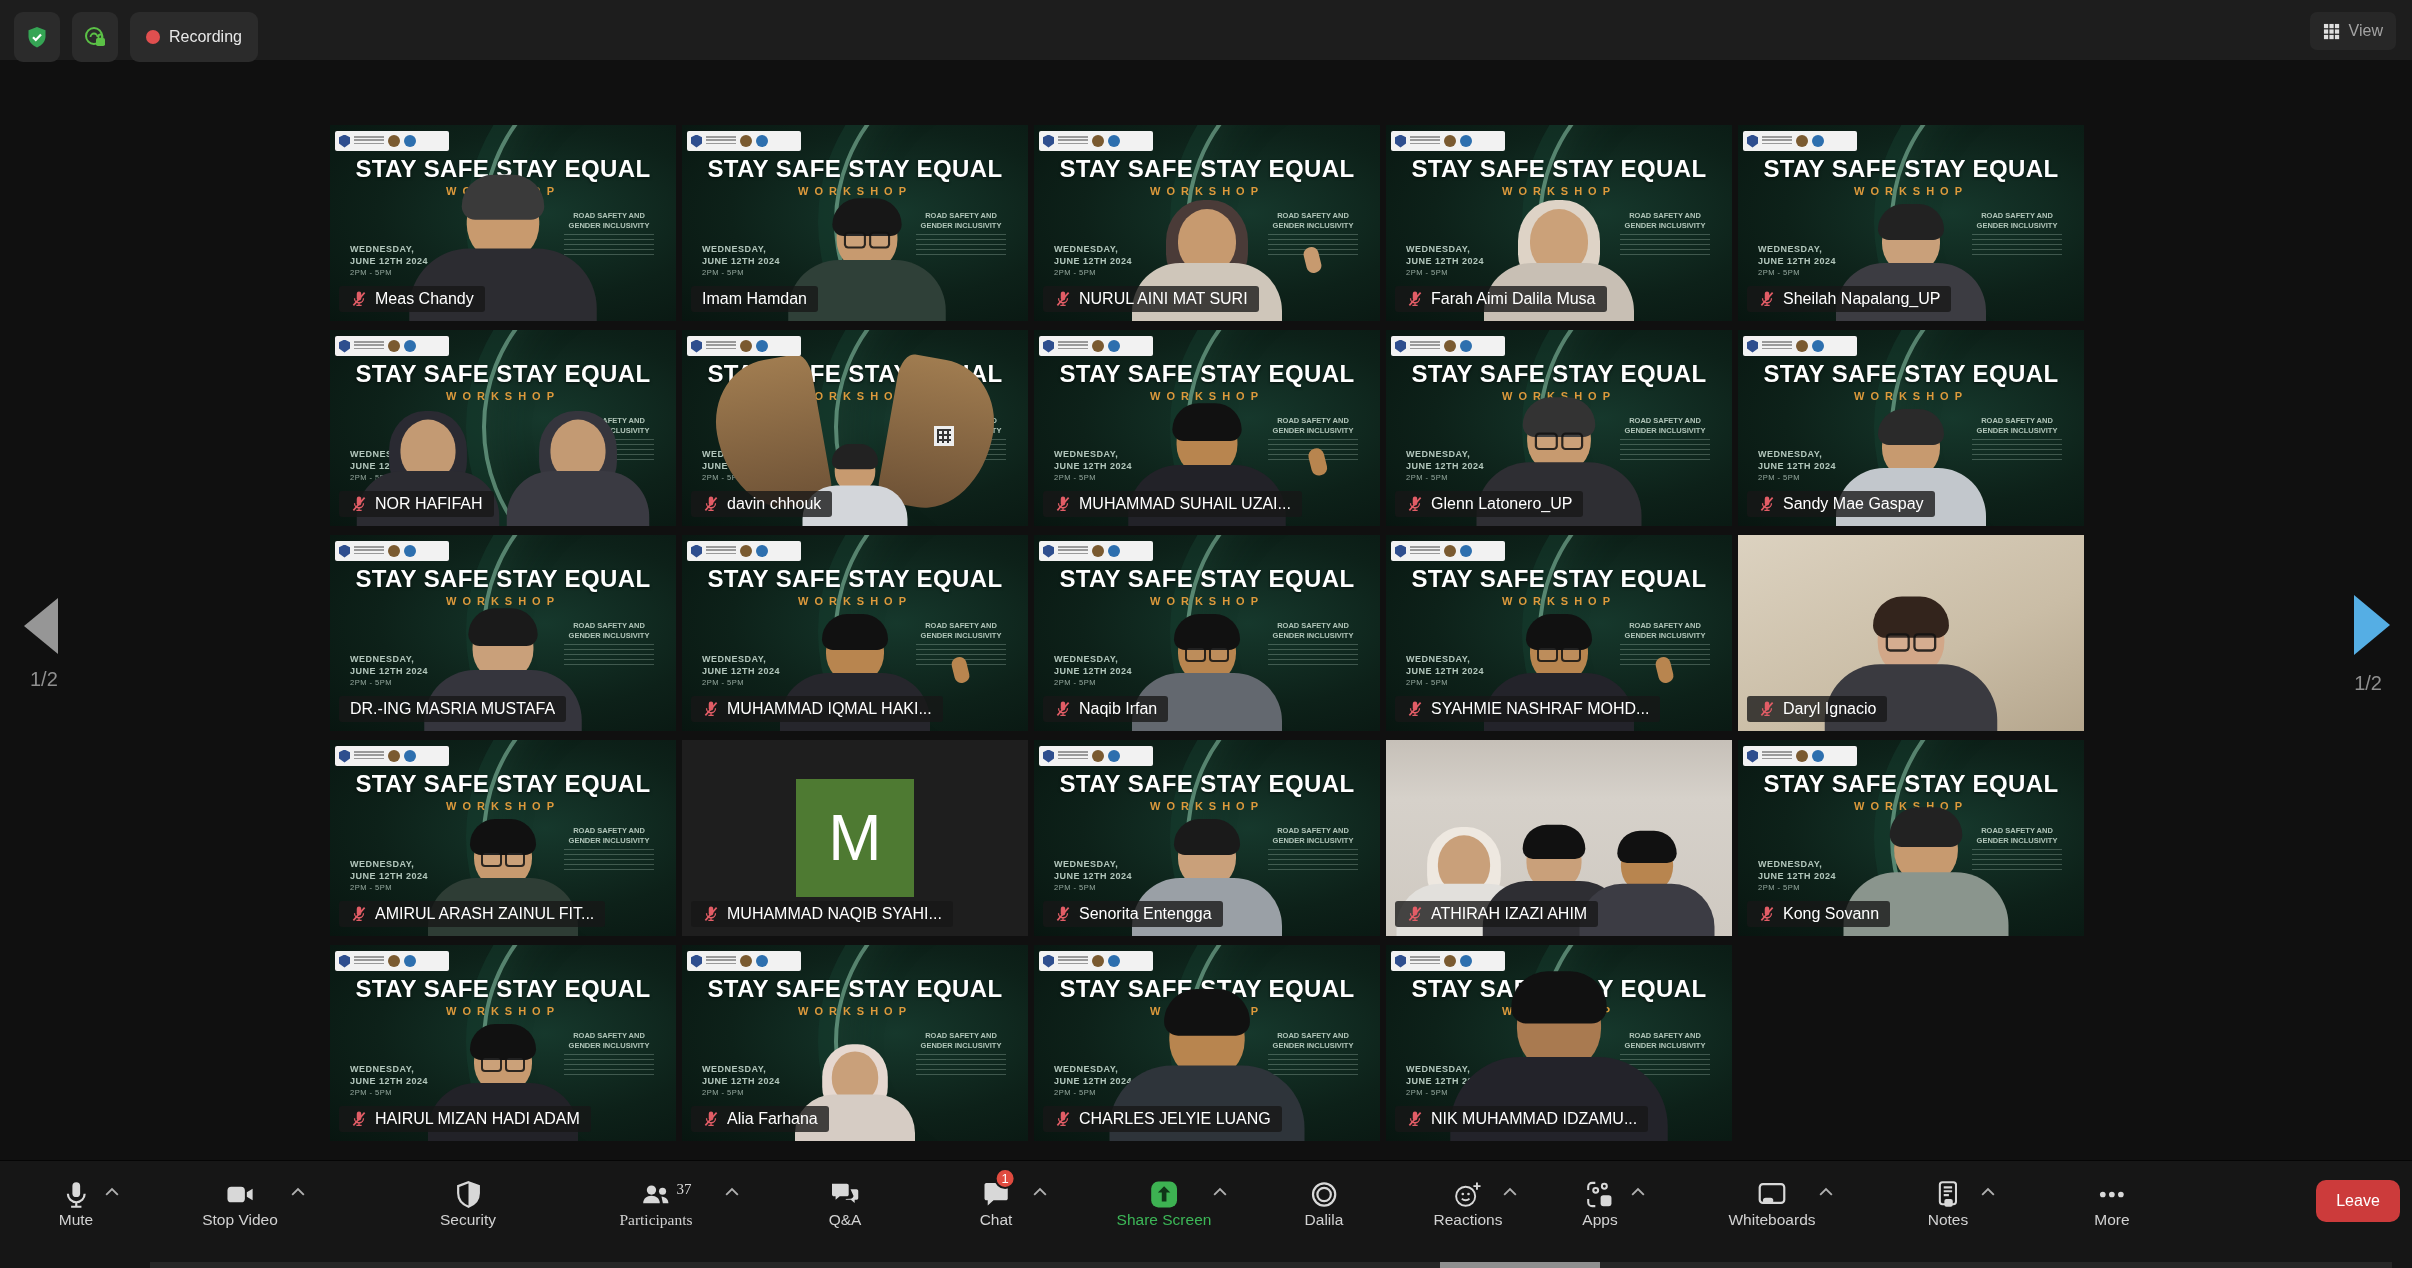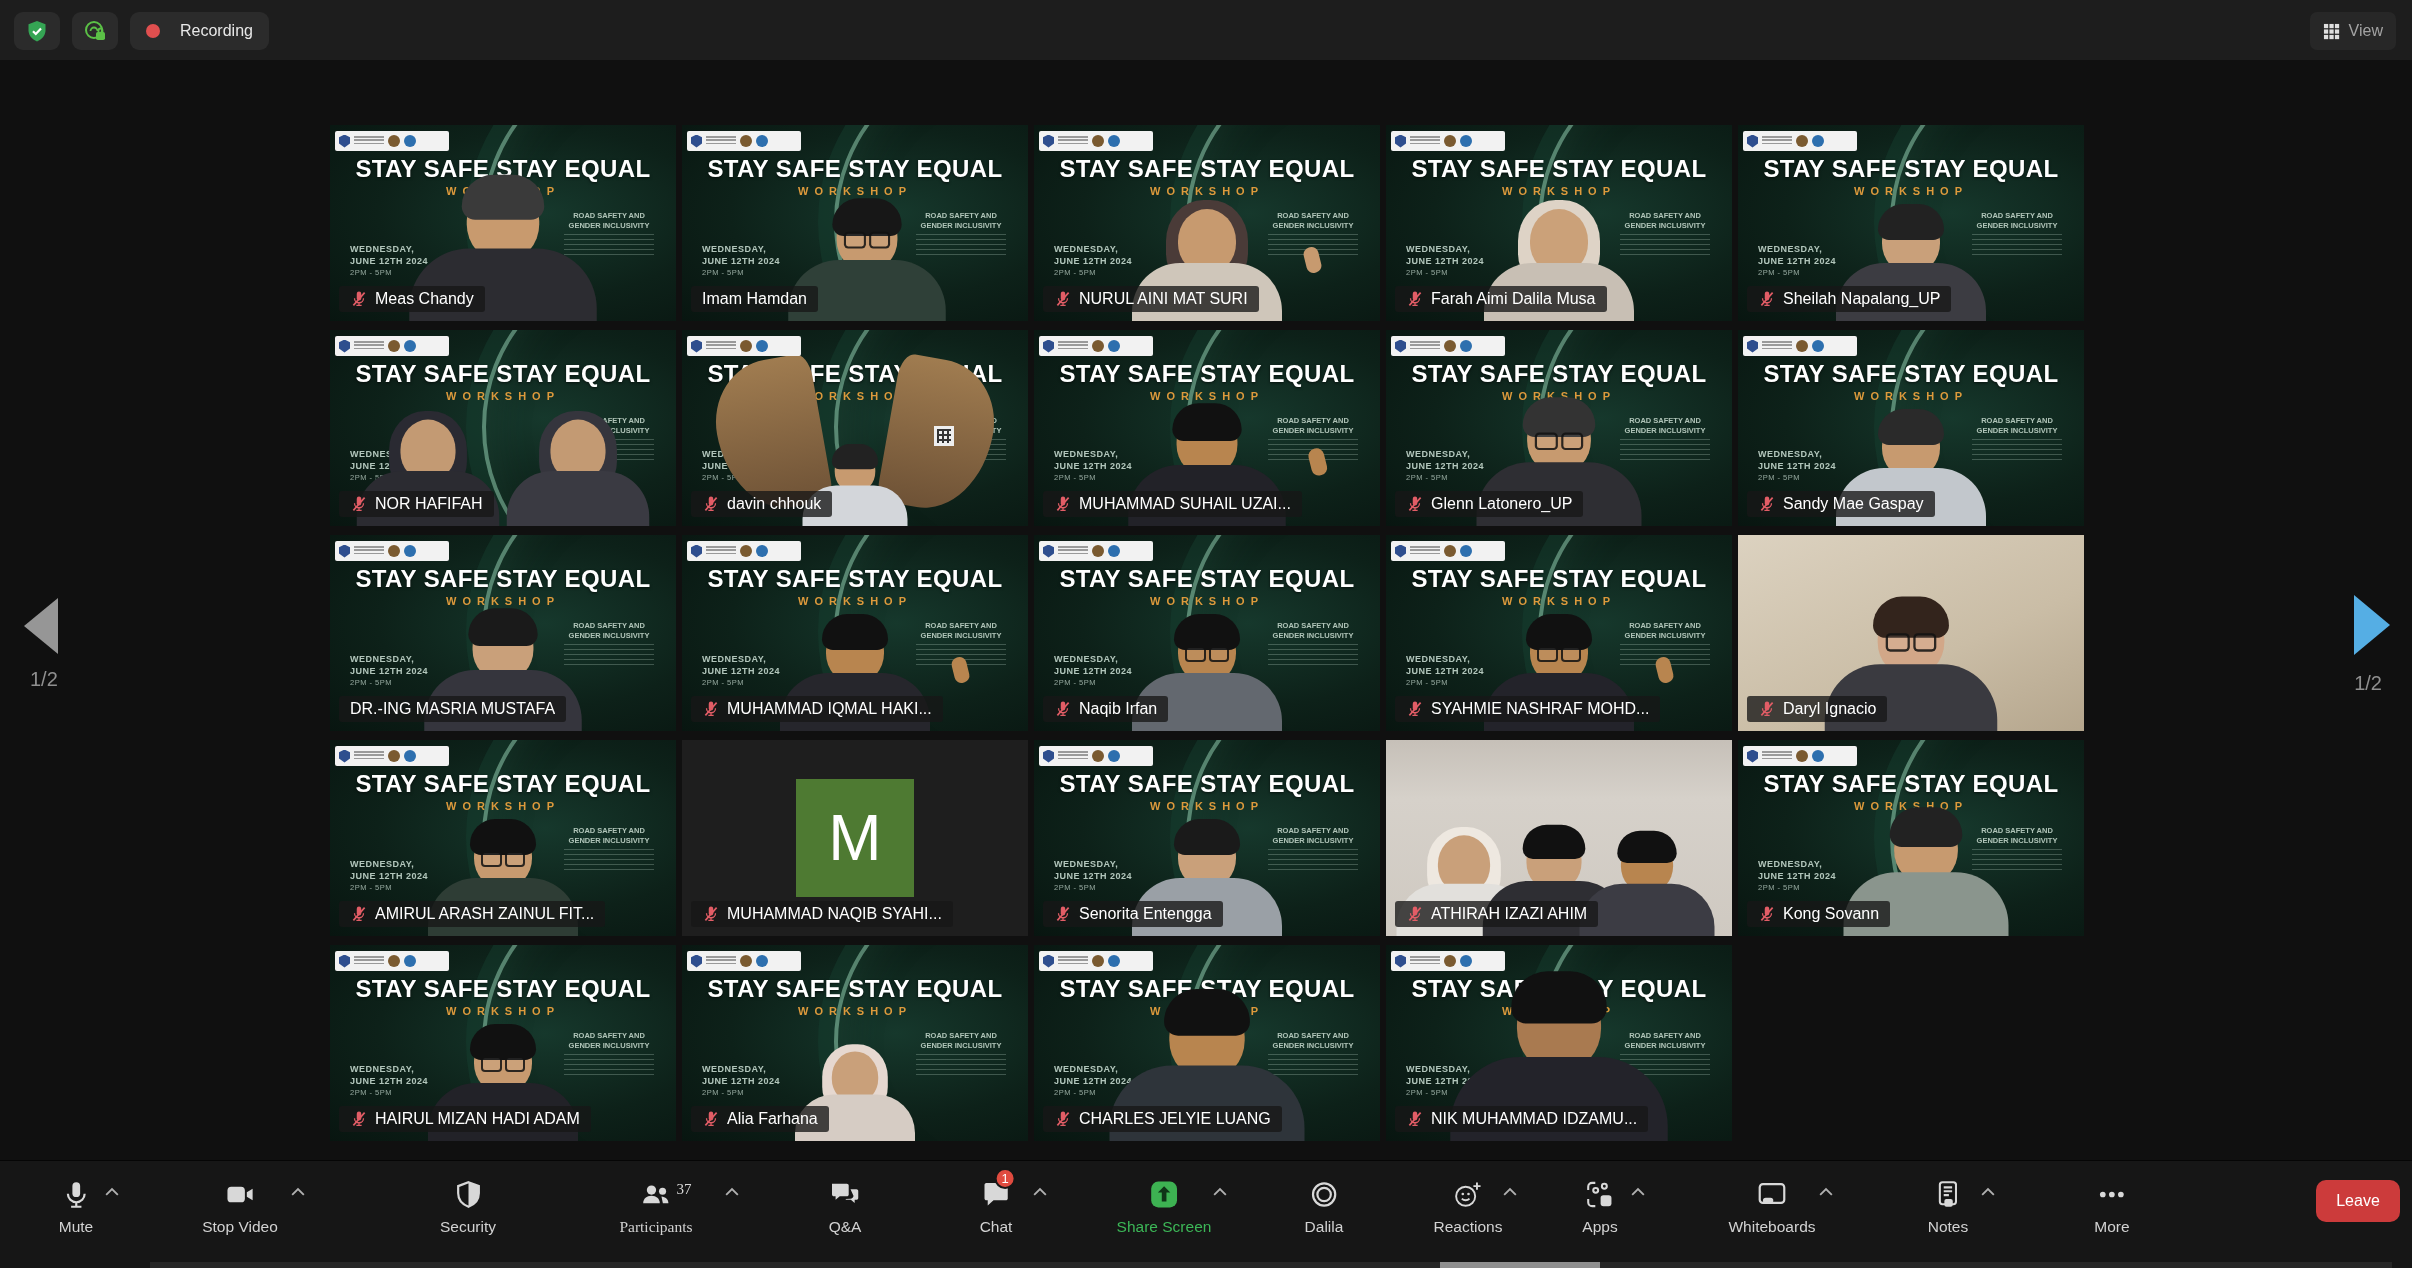--- a/index.html
+++ b/index.html
@@ -1,21 +1,21 @@
 <!DOCTYPE html>
 <html><head>
 <meta charset="utf-8">
 <style>
   html,body{margin:0;padding:0;background:#101010;}
   body{width:2412px;height:1268px;position:relative;overflow:hidden;
        font-family:"Liberation Sans",sans-serif;color:#ddd;}
   
   #topbar{position:absolute;left:0;top:0;width:2412px;height:60px;background:#1d1d1d;}
-  .chip{position:absolute;top:12px;height:38px;background:#2b2b2b;border-radius:9px;
-        display:flex;align-items:center;padding:0 11px;gap:20px;}
+  .chip{position:absolute;top:12px;height:50px;background:#2b2b2b;border-radius:9px;
+        display:flex;align-items:center;padding:0 11px;gap:9px;}
   .chip svg{width:24px;height:24px;}
   #chip-shield{left:14px;}
   #chip-audio{left:72px;}
   #chip-rec{left:130px;padding:0 16px;}
   #rec-dot{width:14px;height:14px;border-radius:50%;background:#e04f4f;}
   #rec-label{font-size:16px;color:#e8e8e8;}
   #view-btn{position:absolute;right:16px;top:12px;height:38px;background:#272727;border-radius:7px;
         display:flex;align-items:center;gap:9px;padding:0 13px;cursor:default;}
   #view-btn svg{width:17px;height:17px;color:#e0e0e0;}
   #view-label{font-size:16px;color:#a3a3a3;}
@@ -83,21 +83,21 @@
   .page-ind{position:absolute;font-size:20px;color:#8f8f8f;}
   #page-left{left:30px;top:668px;}
   #page-right{right:30px;top:672px;}
   
   #toolbar{position:absolute;left:0;top:1160px;width:2412px;height:108px;background:#161616;
         border-top:1px solid #050505;}
   .tb{position:absolute;top:16px;transform:translateX(-50%);display:flex;flex-direction:column;
         align-items:center;cursor:default;}
   .tb .ic{height:34px;display:flex;align-items:center;justify-content:center;color:#d8d8d8;position:relative;}
   .tb .ic svg{width:31px;height:31px;}
-  .tb .lbl{margin-top:7px;font-size:15.5px;color:#d2d2d2;white-space:nowrap;}
+  .tb .lbl{font-size:15.5px;color:#d2d2d2;white-space:nowrap;}
   .tb.accent .lbl{color:#3cb757;}
   .tb .count{position:absolute;left:36px;top:4px;font-size:15px;color:#d8d8d8;}
   .tb .badge{position:absolute;left:14px;top:-9px;min-width:21px;height:21px;border-radius:11px;
         background:#e04b3f;color:#fff;font-size:13px;display:flex;align-items:center;justify-content:center;
         padding:0 4px;border:2px solid #161616;box-sizing:border-box;}
   .chev{position:absolute;top:26px;transform:translateX(-50%);}
   .chev svg{width:14px;height:10px;display:block;}
   #leave-btn{position:absolute;left:2316px;top:1180px;width:84px;height:42px;background:#cc3b3b;
         border-radius:10px;color:#fff;font-size:16px;display:flex;align-items:center;justify-content:center;cursor:default;}
   

